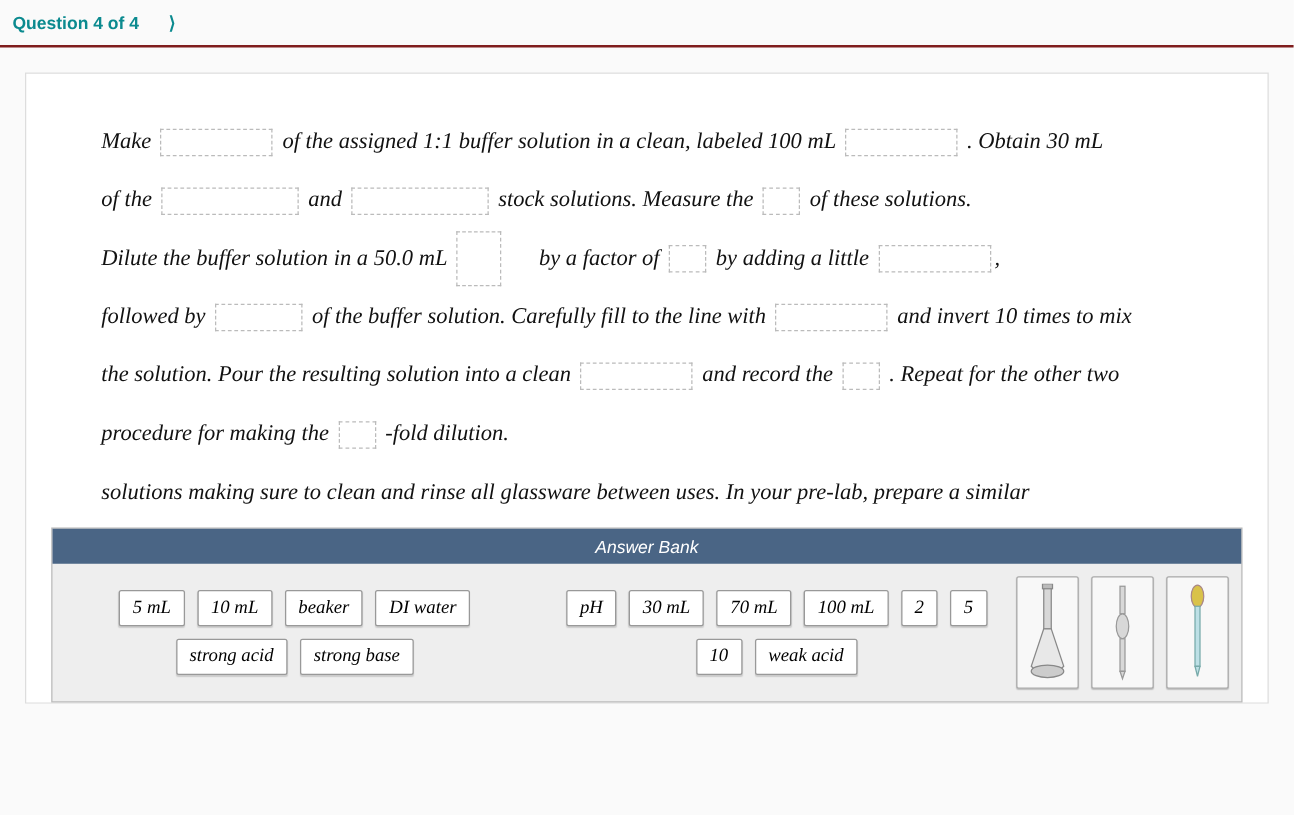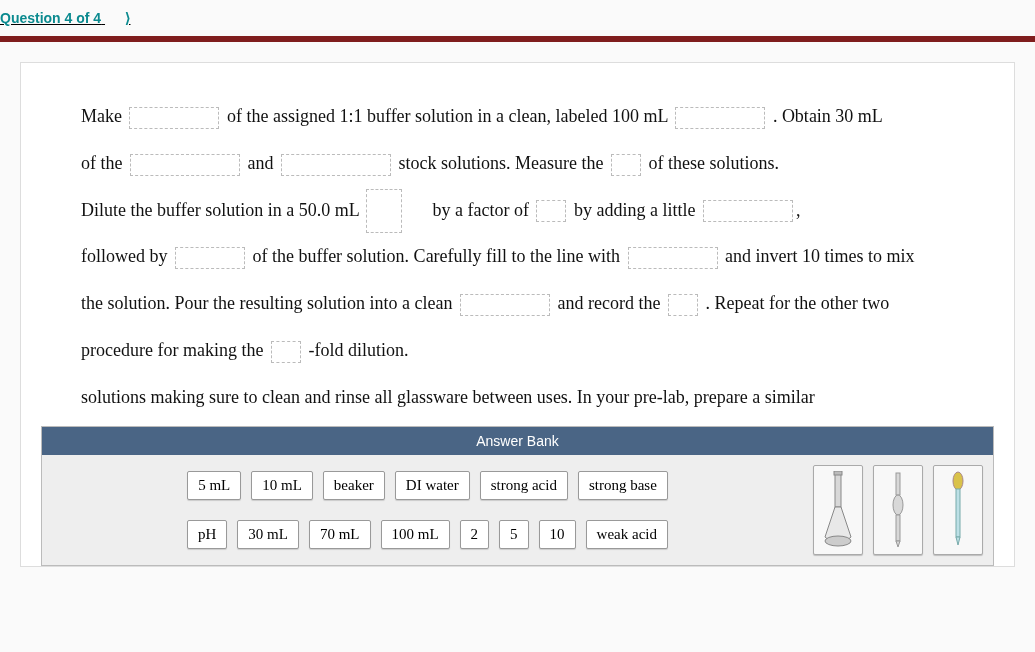--- a/index.html
+++ b/index.html
@@ -3,39 +3,39 @@
 <meta charset="utf-8">
 <style>
   * { box-sizing: border-box; }
   body {
     margin: 0;
     font-family: Arial, sans-serif;
     background: #fafafa;
     font-size: 14px;
   }
   .header {
-    padding: 10px 0;
-    border-bottom: 6px solid #7f1d1d;
-    text-decoration: underline;
+    padding: 10px 10px;
+    border-bottom: 2px solid #7f1d1d;
   }
   .qlabel {
     color: #0b8a8f;
     font-weight: bold;
     font-size: 14px;
   }
   .chev {
     color: #0b8a8f;
     margin-left: 20px;
     font-weight: bold;
   }
   .card {
     margin: 20px 20px 0 20px;
     background: #fff;
     border: 1px solid #ddd;
     padding: 30px 60px 0 60px;
+    font-style: italic;
   }
   .passage {
     font-family: "Times New Roman", Times, serif;
     font-size: 18px;
     color: #111;
     line-height: 2.6;
   }
   .line { display:block; }
   .dropslot {
     display: inline-block;
@@ -67,21 +67,21 @@
   }
   .bank-body {
     display: flex;
     align-items: center;
     gap: 10px;
     padding: 10px;
   }
   .bank-text {
     flex: 1;
     display: flex;
-    flex-direction: column;
+    flex-direction: row;
     gap: 20px;
   }
   .bank-row {
     display: flex;
     flex-wrap: wrap;
     gap: 10px;
     justify-content: center;
     align-items: center;
   }
   .chip {

